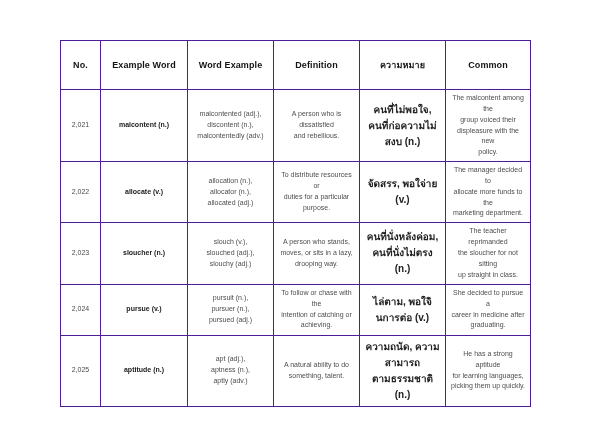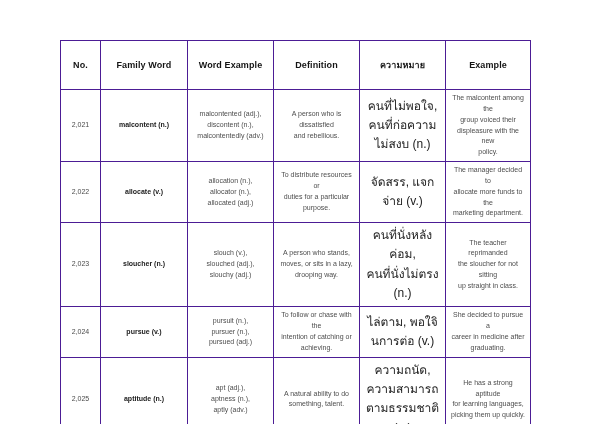--- a/index.html
+++ b/index.html
@@ -43,22 +43,22 @@
   }
   .vocab td {
     height: 44px;
     font-size: 7px;
     color: #4d4d4d;
     line-height: 1.55;
   }
   td.no { font-size: 7px; color: #4a4a4a; }
   td.word { font-weight: bold; color: #222222; }
   td.meaning {
-    font-weight: normal;
-    font-size: 12px;
+    font-weight: bold;
+    font-size: 10px;
     color: #222222;
     line-height: 1.6;
   }
   .pre { white-space: pre-line; }
 </style>
 </head>
 <body>
 
 <div class="page">
   <table class="vocab">
@@ -66,25 +66,25 @@
       <col style="width:40px">
       <col style="width:87px">
       <col style="width:86px">
       <col style="width:86px">
       <col style="width:86px">
       <col style="width:85px">
     </colgroup>
     <thead>
       <tr>
         <th>No.</th>
-        <th>Family Word</th>
+        <th>Example Word</th>
         <th>Word Example</th>
         <th>Definition</th>
         <th>ความหมาย</th>
-        <th>Example</th>
+        <th>Common</th>
       </tr>
     </thead>
     <tbody>
       <tr>
         <td class="no">2,021</td>
         <td class="word">malcontent (n.)</td>
         <td class="pre">malcontented (adj.),
 discontent (n.),
 malcontentedly (adv.)</td>
         <td class="pre">A person who is dissatisfied
@@ -98,21 +98,21 @@
       </tr>
       <tr>
         <td class="no">2,022</td>
         <td class="word">allocate (v.)</td>
         <td class="pre">allocation (n.),
 allocator (n.),
 allocated (adj.)</td>
         <td class="pre">To distribute resources or
 duties for a particular
 purpose.</td>
-        <td class="meaning pre">จัดสรร, แจกจ่าย (v.)</td>
+        <td class="meaning pre">จัดสรร, พอใจ่าย (v.)</td>
         <td class="pre">The manager decided to
 allocate more funds to the
 marketing department.</td>
       </tr>
       <tr>
         <td class="no">2,023</td>
         <td class="word">sloucher (n.)</td>
         <td class="pre">slouch (v.),
 slouched (adj.),
 slouchy (adj.)</td>

